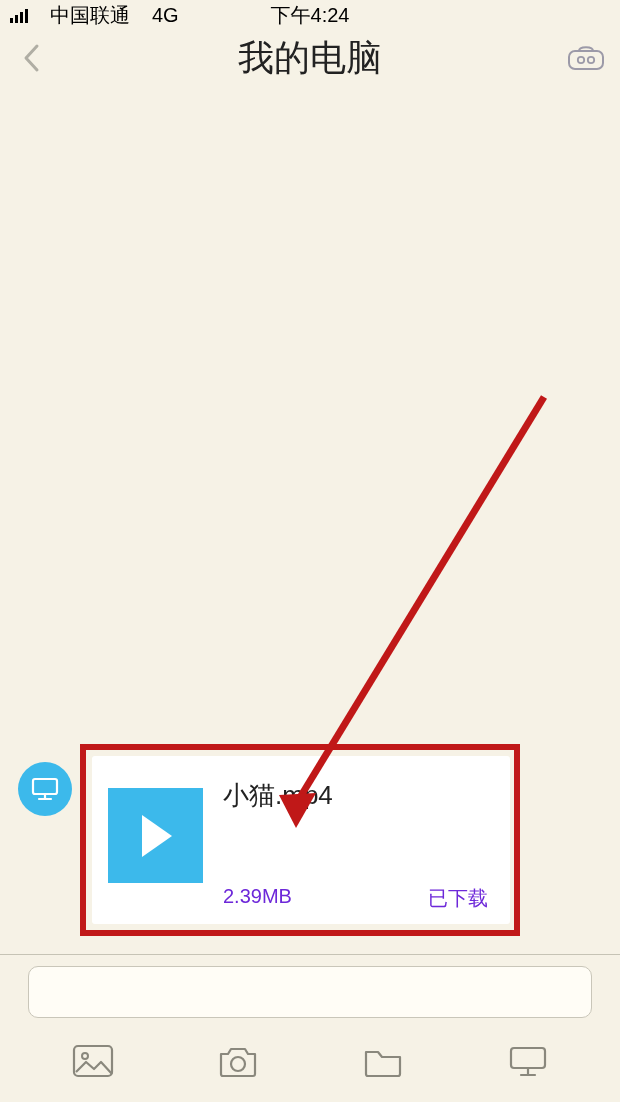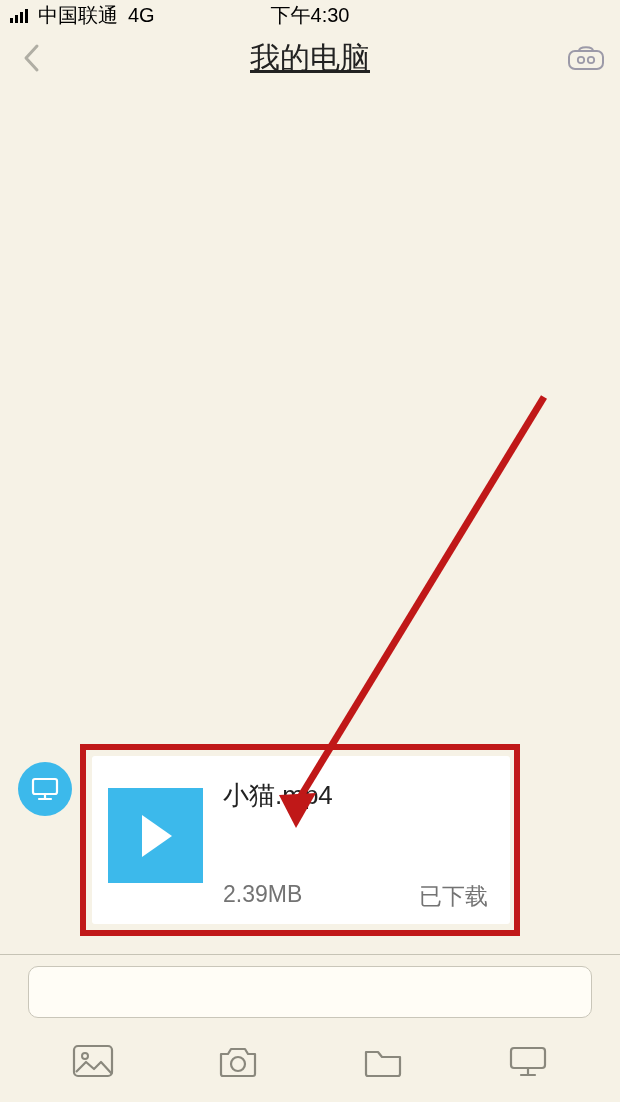--- a/index.html
+++ b/index.html
@@ -15,21 +15,21 @@
   .status-bar {
     height: 30px;
     display: flex;
     align-items: center;
     justify-content: space-between;
     padding: 0 10px;
     font-size: 20px;
     color: #000;
     font-weight: 500;
   }
-  .status-left, .status-right { display: flex; align-items: center; gap: 10px; }
+  .status-left, .status-right { display: flex; align-items: center; gap: 22px; }
   .status-center { position: absolute; left: 50%; transform: translateX(-50%); font-size: 20px; }
   .battery {
     width: 32px; height: 15px;
     border: 1.5px solid #000;
     border-radius: 3px;
     position: relative;
     display: inline-block;
   }
   .battery::after {
     content: "";
@@ -64,24 +64,23 @@
     position: relative;
   }
   .nav-back {
     position: absolute;
     left: 16px;
     width: 32px; height: 32px;
     display: flex; align-items: center; justify-content: center;
     color: #b0aea4;
   }
   .nav-title {
-    font-size: 30px;
+    font-size: 36px;
     font-weight: 500;
     color: #222;
-    text-decoration: underline;
   }
   .nav-right {
     position: absolute;
     right: 14px;
     width: 40px; height: 40px;
     display: flex; align-items: center; justify-content: center;
     color: #9c9aa8;
   }
 
   
@@ -130,22 +129,22 @@
     justify-content: space-between;
   }
   .file-name {
     font-size: 26px;
     color: #222;
     margin-top: -8px;
   }
   .file-meta {
     display: flex;
     justify-content: space-between;
-    font-size: 23px;
-    color: #737373;
+    font-size: 20px;
+    color: #6d28d9;
     margin-bottom: -6px;
   }
 
   
   .highlight-rect {
     position: absolute;
     left: 80px;
     top: 658px;
     width: 440px;
     height: 192px;
@@ -205,21 +204,21 @@
   <div class="status-left">
     <span class="signal-bars">
       <span></span>
         <span></span>
         <span></span>
         <span></span>
     </span>
     <span>中国联通</span>
     <span>4G</span>
   </div>
-  <div class="status-center">下午4:30</div>
+  <div class="status-center">下午4:24</div>
 </div>
 
 <div class="nav-bar">
   <div class="nav-back">
     <svg width="22" height="30" viewBox="0 0 22 30">
       <path d="M16 3 L5 15 L16 27" fill="none" stroke="#b0aea4" stroke-width="3" stroke-linecap="round" stroke-linejoin="round"></path>
     </svg>
   </div>
   <div class="nav-title">我的电脑</div>
   <div class="nav-right">

